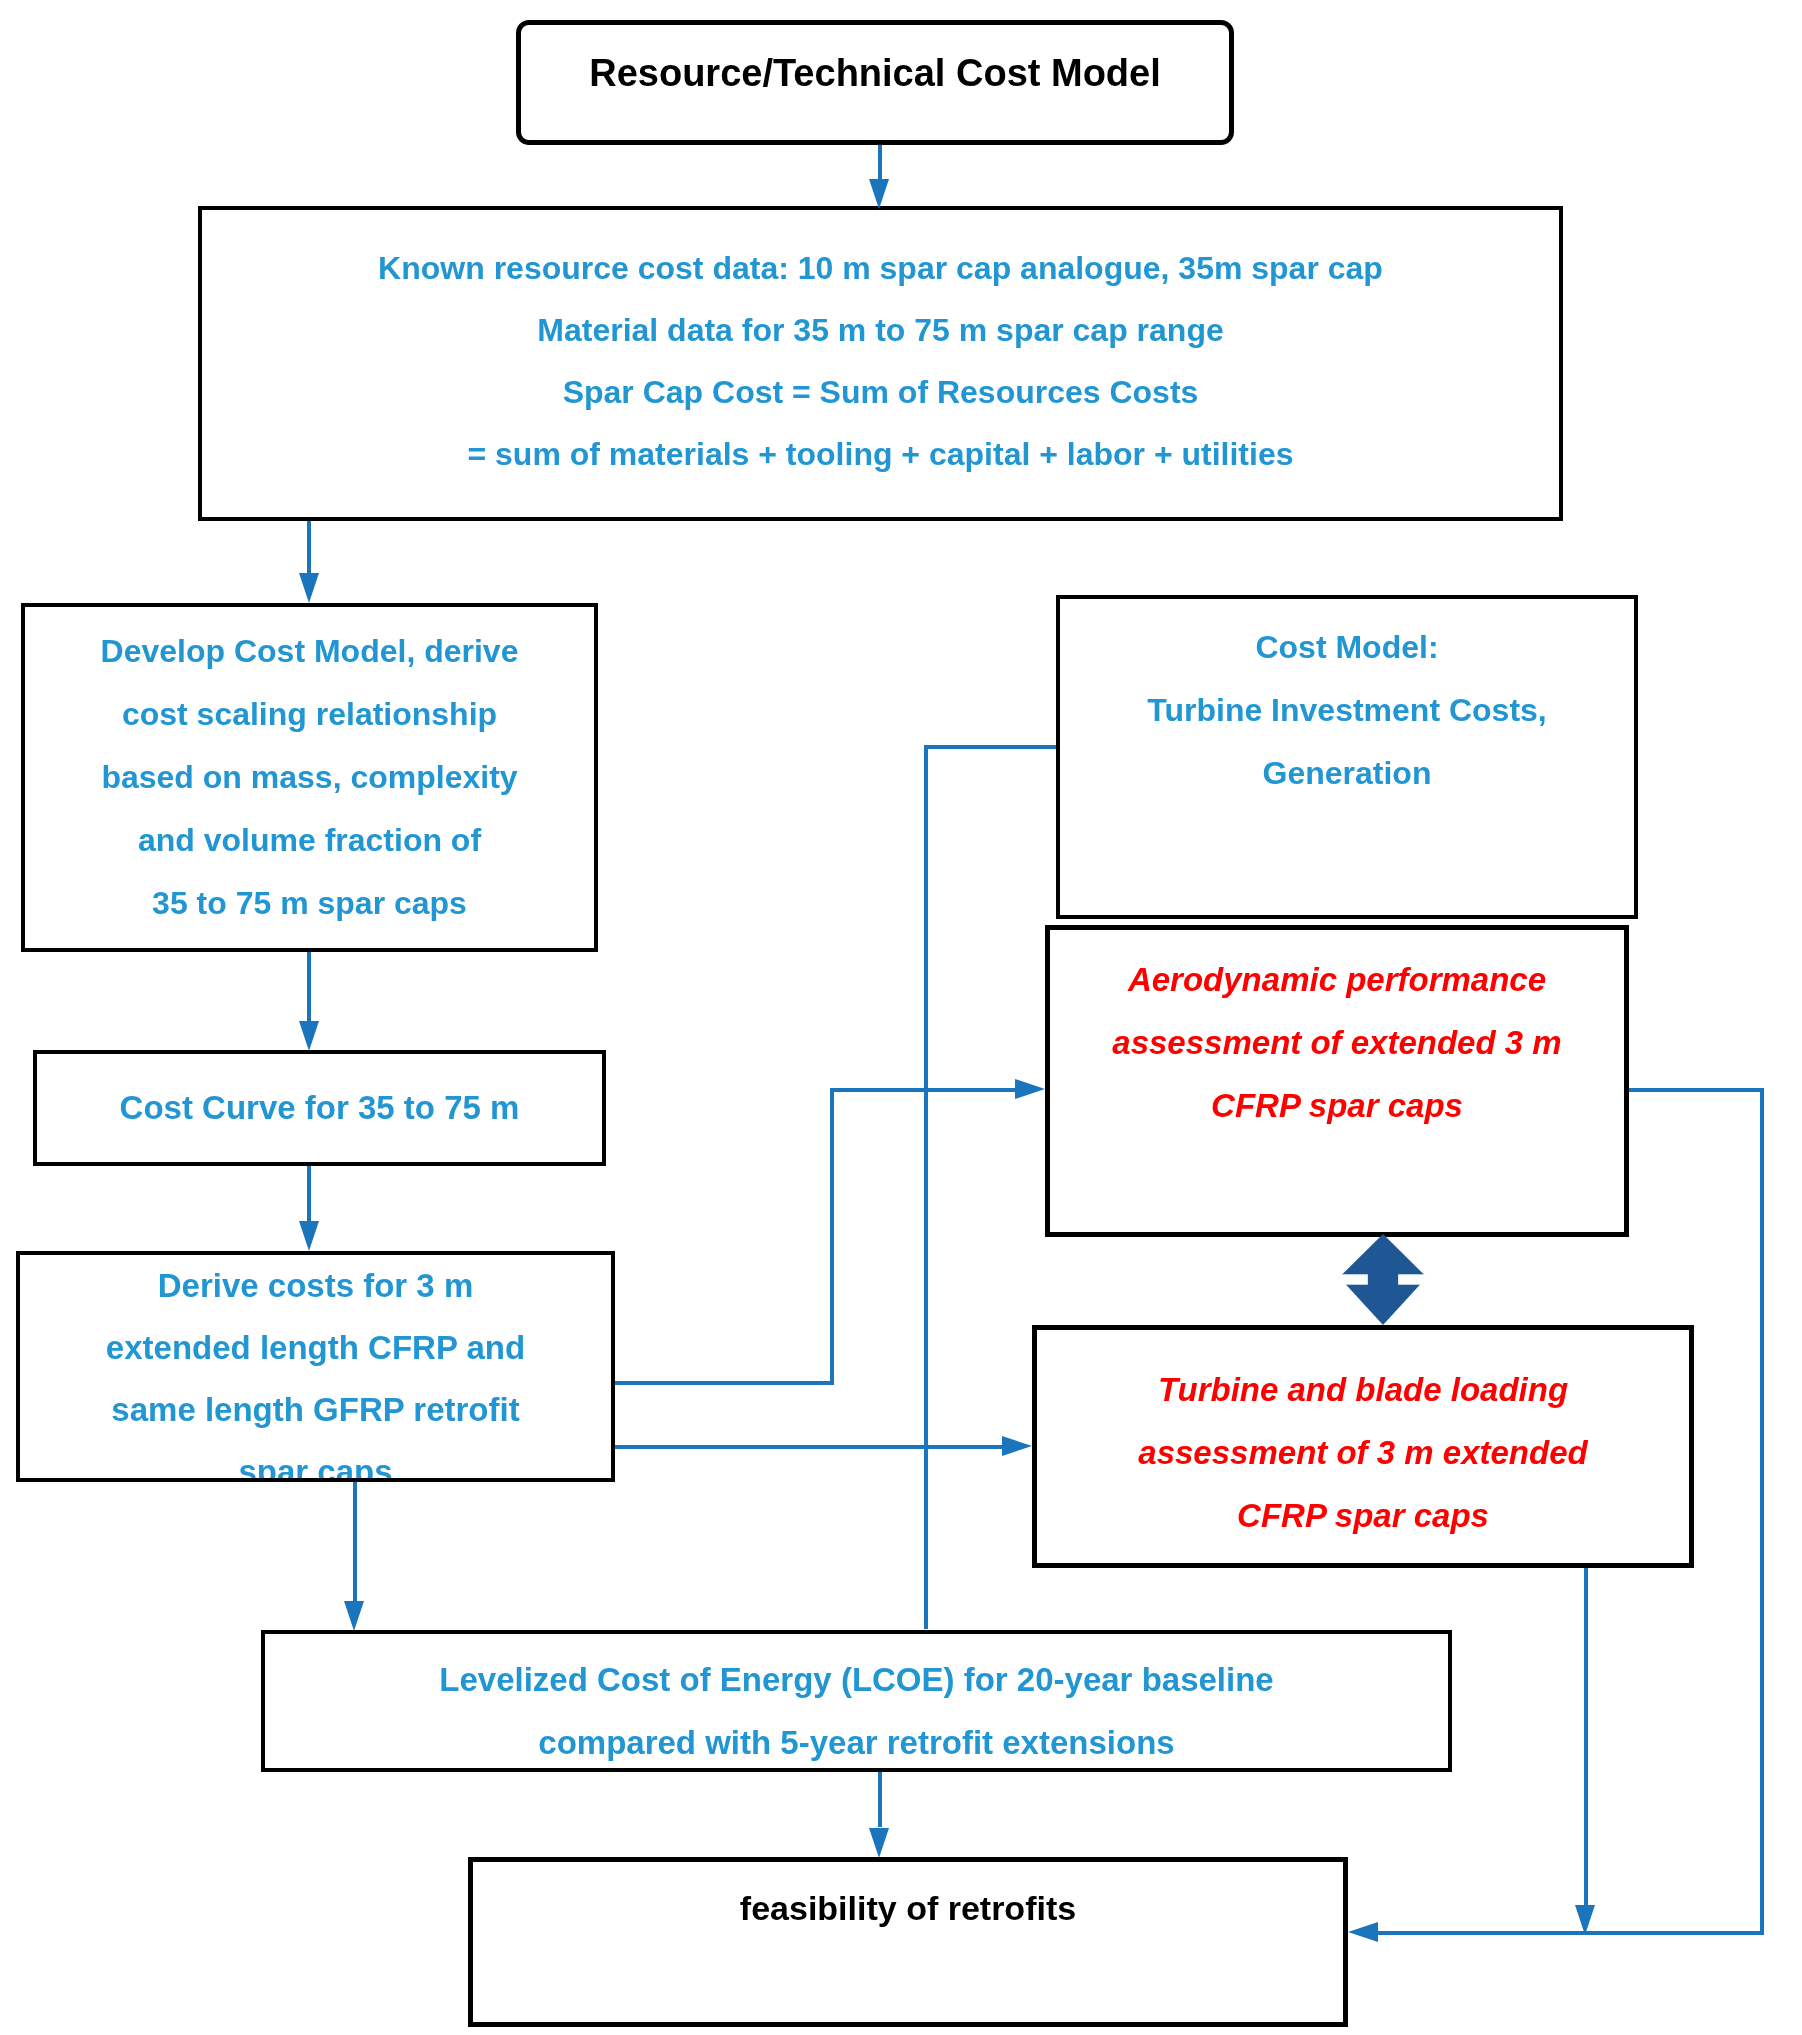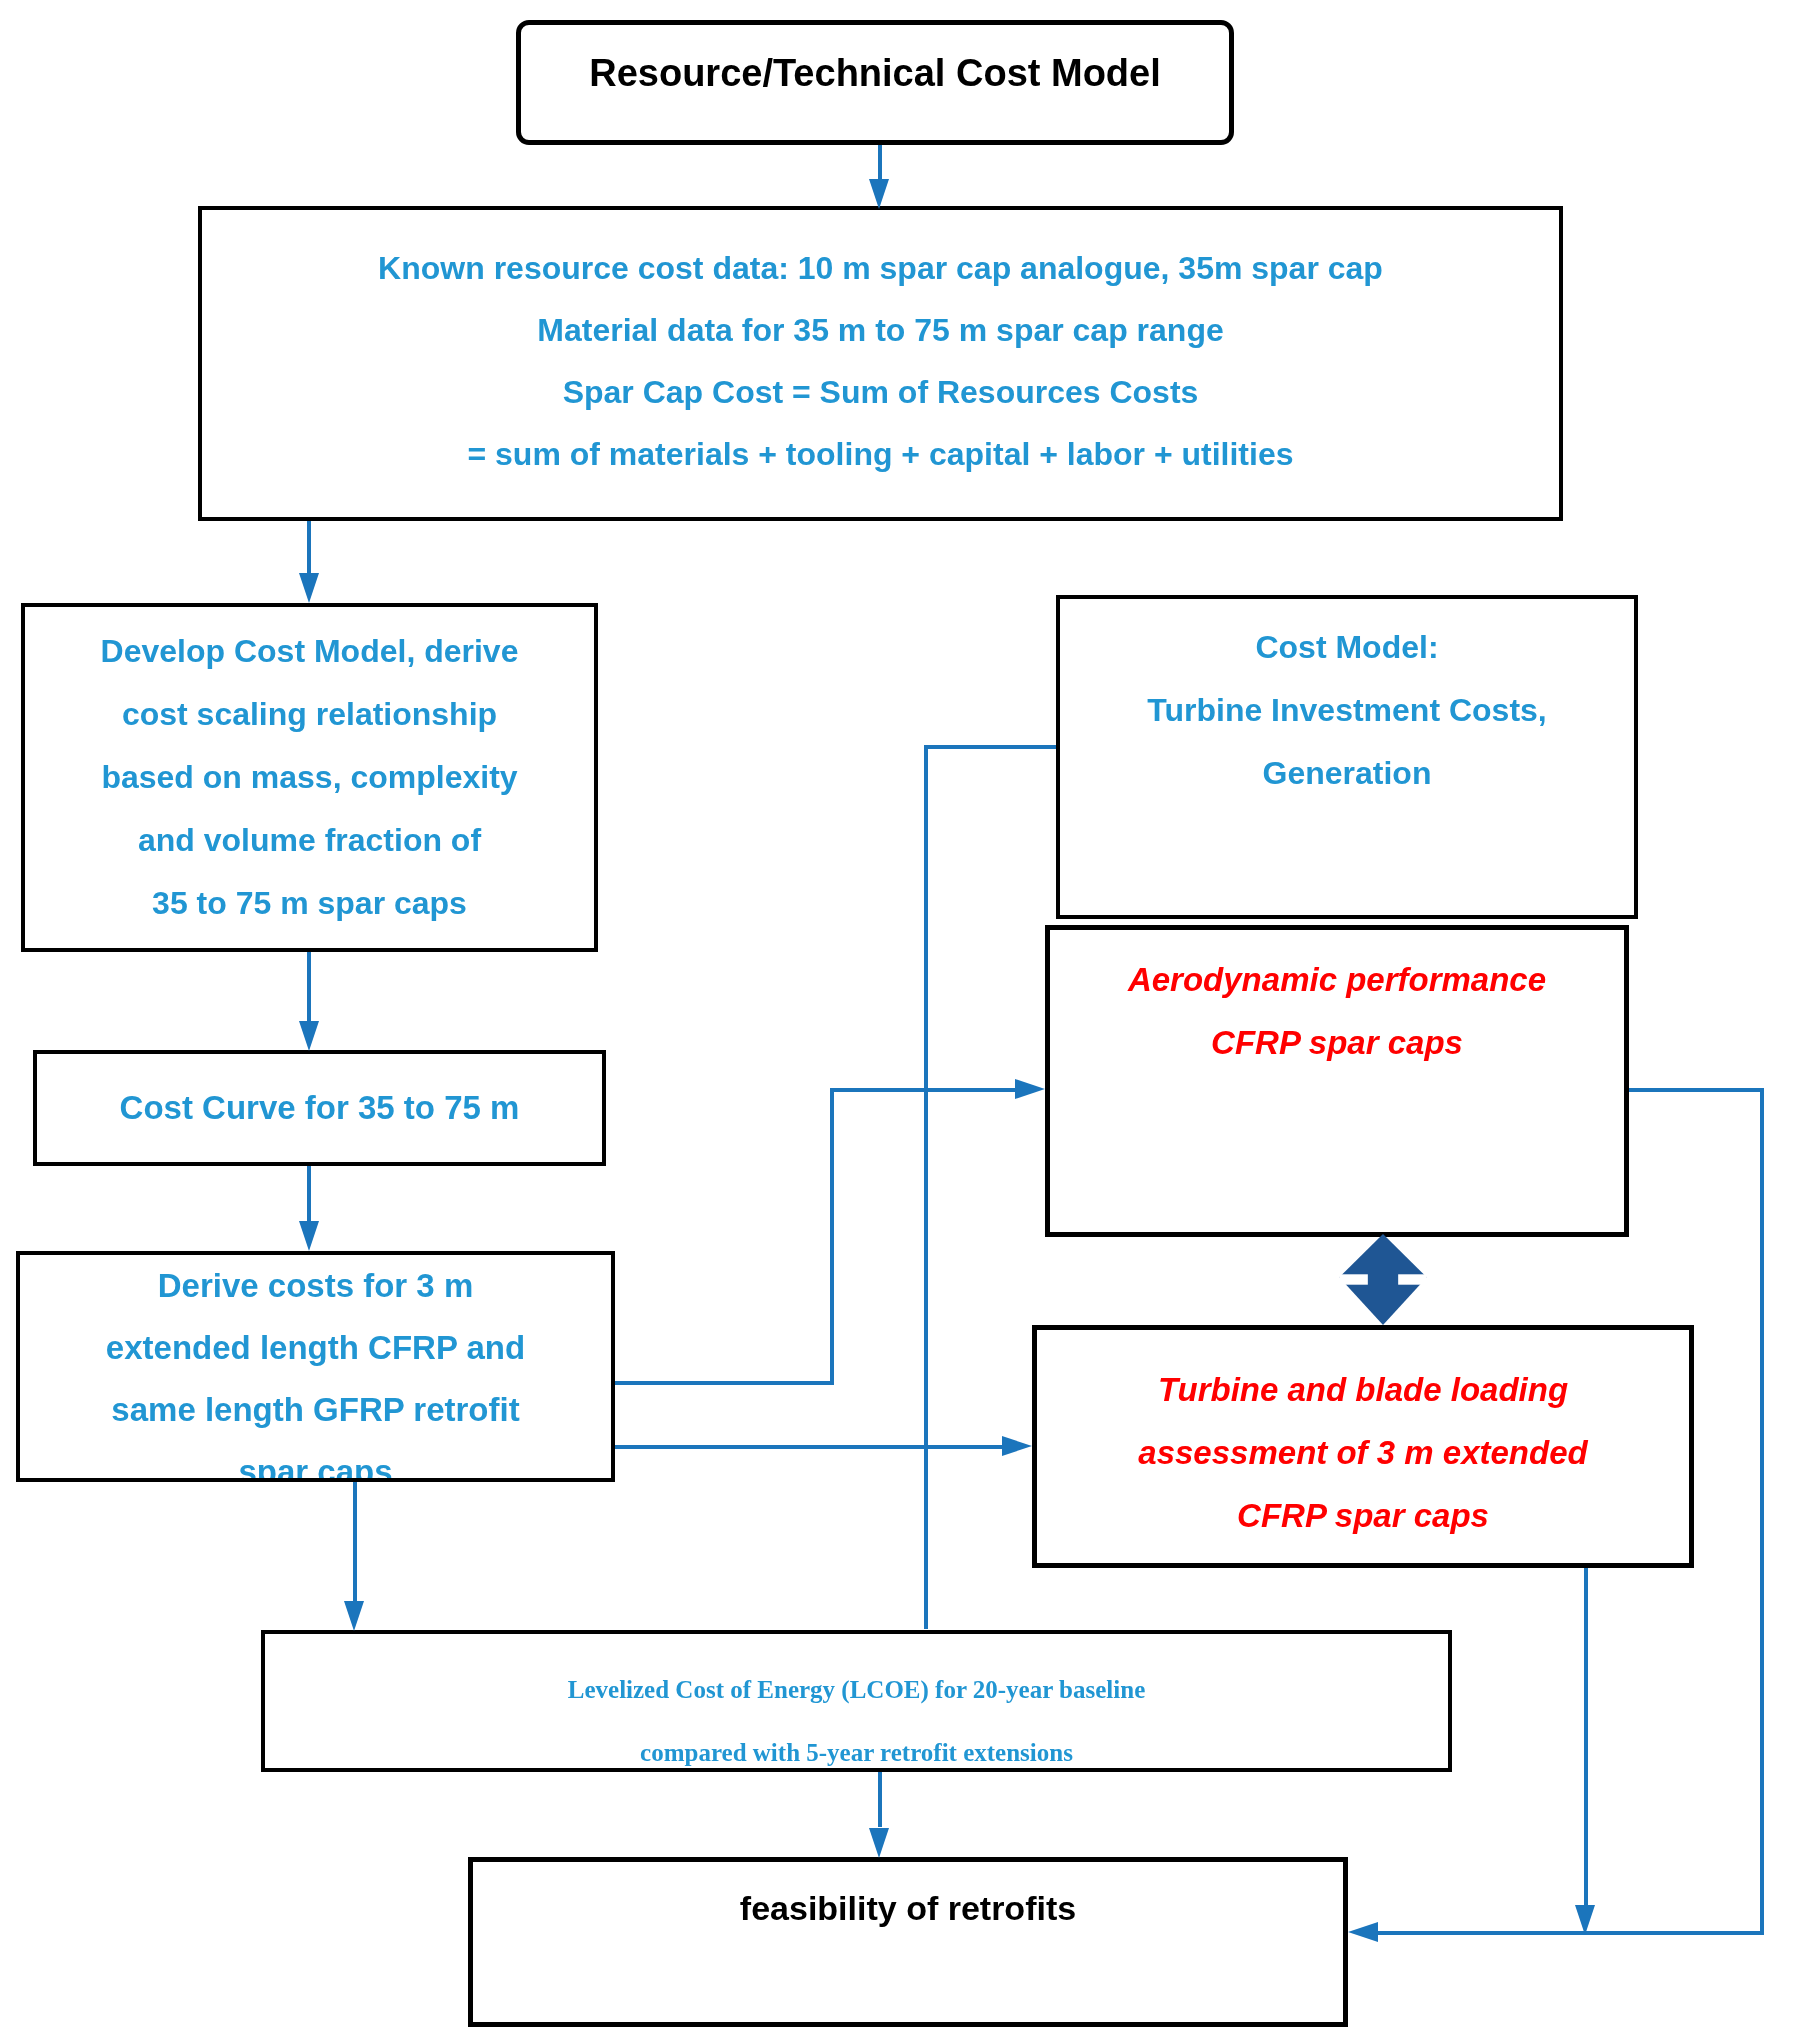--- a/index.html
+++ b/index.html
@@ -40,21 +40,21 @@
 
   
   #box-title   { left:516px; top:19.6px;   width:718px; height:125px; border-width:5.2px; font-size:38px; line-height:63px; padding-top:17.4px;border-radius:13px; }
   #box-known   { left:198px;  top:206px;  width:1365px; height:315px; font-size:32px; line-height:62px; padding-top:27px; }
   #box-develop { left:21px;   top:603px; width:577px; height:349px; font-size:32px; line-height:63px; padding-top:13px; }
   #box-curve   { left:33px;   top:1050px; width:573px; height:116px; font-size:33px; line-height:63px; padding-top:22px; }
   #box-derive  { left:16px;   top:1251px; width:599px; height:231px; font-size:33px; line-height:62px; padding-top:0px; }
   #box-costmodel { left:1056px; top:595px; width:582px; height:324px; font-size:32px; line-height:63px; padding-top:17px; }
   #box-aero    { left:1045px; top:925px; width:584px; height:312px; border-width:5.2px; font-size:33px; line-height:63px; padding-top:18.3px; }
   #box-turbine { left:1032px; top:1325px; width:662px; height:243px; border-width:5.2px; font-size:33px; line-height:63px; padding-top:28px; }
-  #box-lcoe    { left:261px;  top:1630px; width:1191px; height:142px; font-size:25px; line-height:63px; padding-top:24px;font-family:Liberation Serif, serif; }
+  #box-lcoe    { left:261px;  top:1630px; width:1191px; height:142px; font-size:33px; line-height:63px; padding-top:14px; }
   #box-econ    { left:468px; top:1857px; width:880px; height:170px; border-width:5.2px; font-size:34px; line-height:63px; padding-top:15.2px; }
 </style>
 </head>
 <body>
 
 <div id="canvas">
 
   <div class="box" id="box-title">
     <span class="line black">Resource/Technical Cost Model</span>
   </div>
@@ -86,20 +86,21 @@
   </div>
 
   <div class="box" id="box-costmodel">
     <span class="line blue">Cost Model:</span>
     <span class="line blue">Turbine Investment Costs,</span>
     <span class="line blue">Generation</span>
   </div>
 
   <div class="box" id="box-aero">
     <span class="line red">Aerodynamic performance</span>
+    <span class="line red">assessment of extended 3 m</span>
     <span class="line red">CFRP spar caps</span>
   </div>
 
   <div class="box" id="box-turbine">
     <span class="line red">Turbine and blade loading</span>
     <span class="line red">assessment of 3 m extended</span>
     <span class="line red">CFRP spar caps</span>
   </div>
 
   <div class="box" id="box-lcoe">

